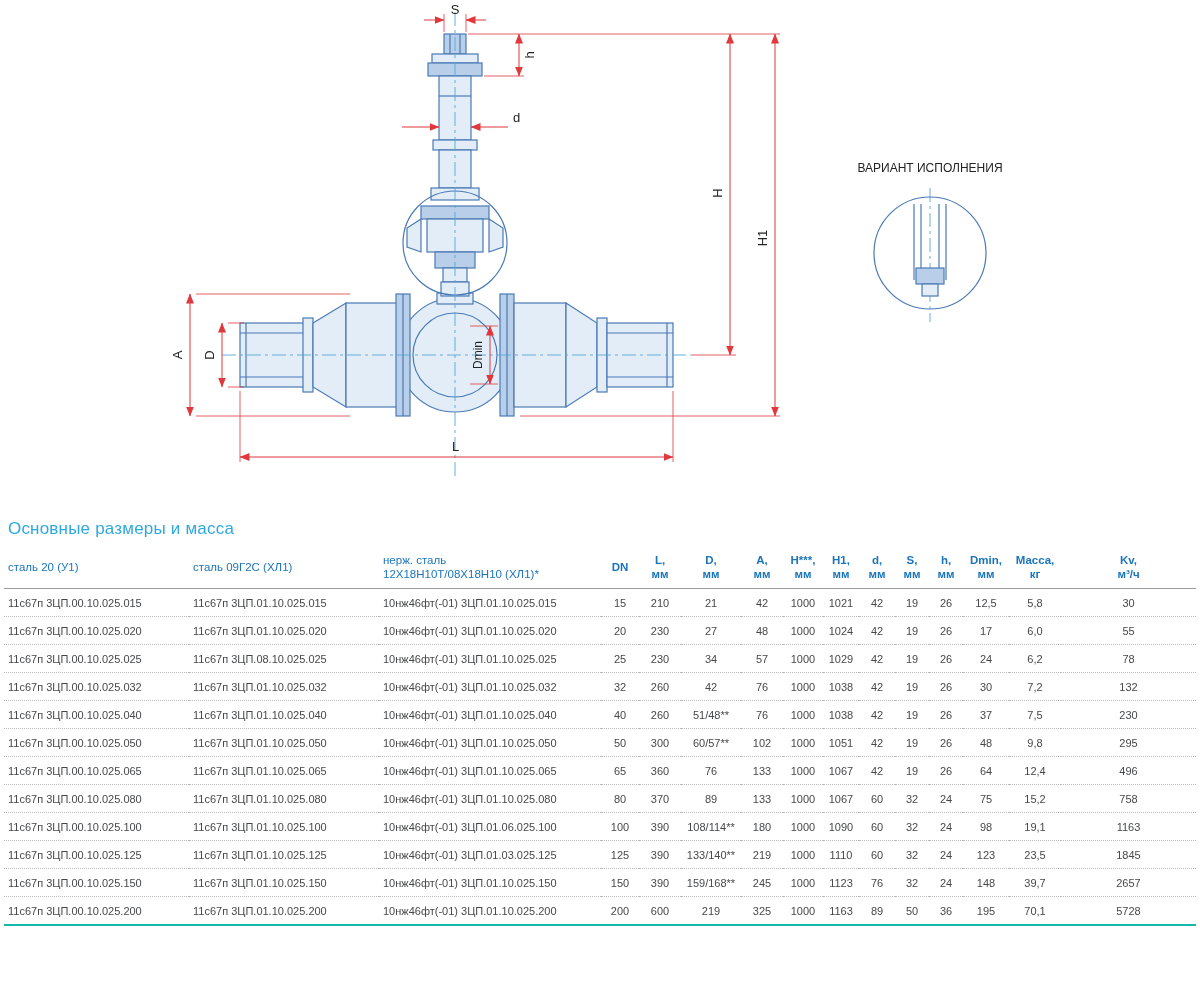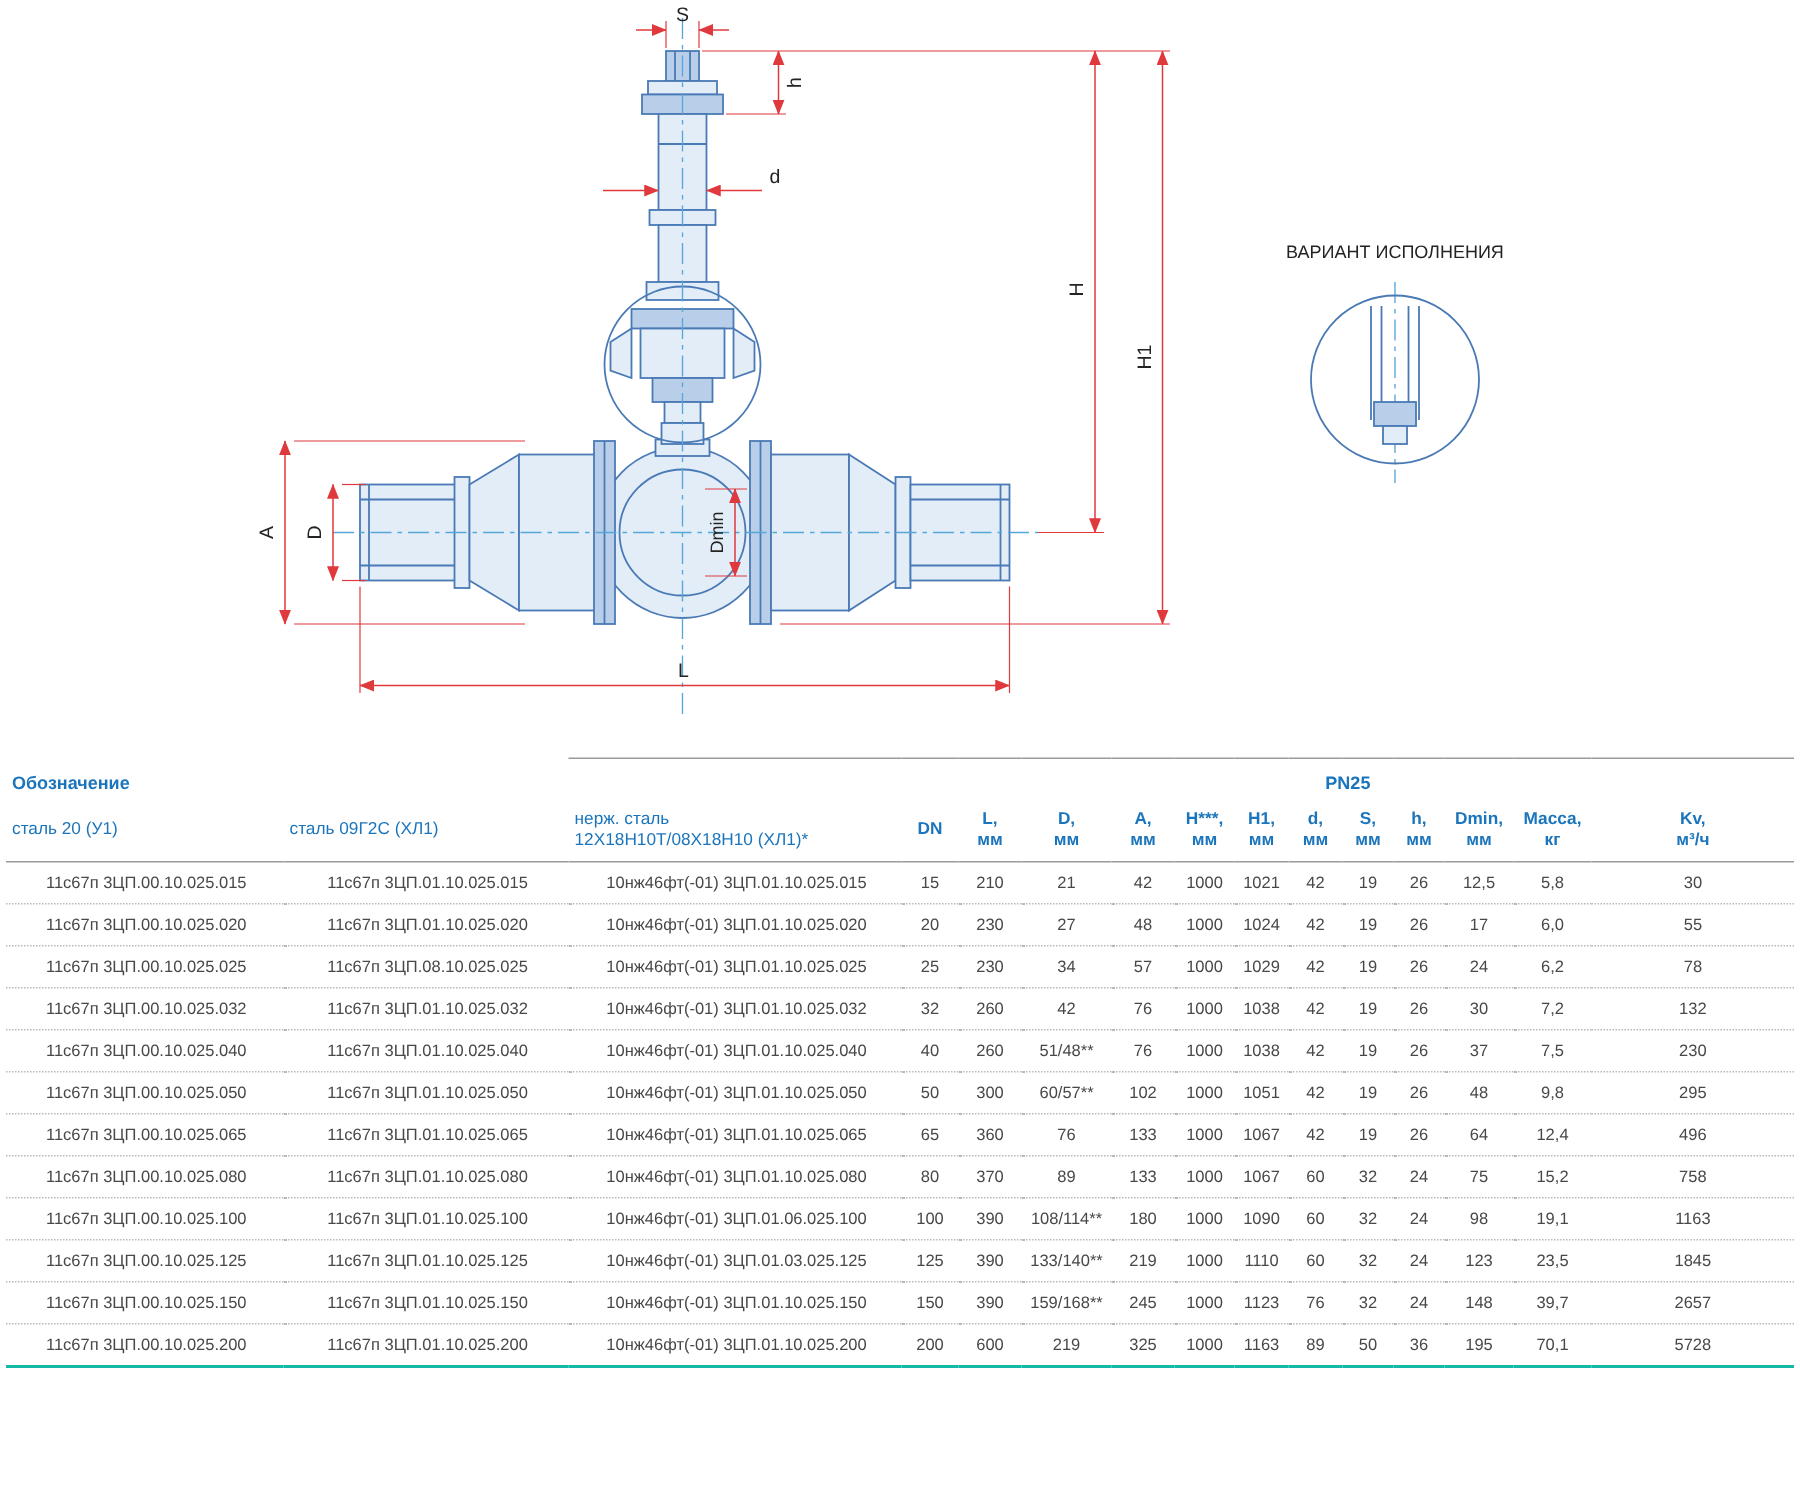--- a/index.html
+++ b/index.html
@@ -24,21 +24,21 @@
   table.dims { border-collapse:collapse; width:1192px; margin-left:4px; table-layout:fixed; }
   .th-des  { text-align:left; color:#1b75bc; font-size:12px; font-weight:bold; padding:9px 0 8px 4px; vertical-align:middle; }
   .th-pn   { color:#1b75bc; font-size:12px; font-weight:bold; border-top:1px solid #9a9a9a;
              padding:9px 0 8px 222px; text-align:center; vertical-align:middle; }
   .th-steel{ text-align:left; color:#1b75bc; font-weight:400; font-size:11.5px; white-space:pre-line;
              vertical-align:middle; padding:2px 4px 7px; border-bottom:1px solid #9a9a9a; line-height:14px; }
   .th-dim  { color:#1b75bc; font-weight:bold; font-size:11.5px; text-align:center; vertical-align:middle;
              padding:2px 0 7px; border-bottom:1px solid #9a9a9a; line-height:14px; }
   tbody td { border-bottom:1px dotted #b9b9b9; font-size:11px; color:#47484a; padding:8px 2px 7px; }
   tbody tr:last-child td { border-bottom:2px solid #14b8a6; }
-  .td-des  { text-align:center; padding-left:4px; white-space:nowrap; overflow:hidden; }
+  .td-des  { text-align:left; padding-left:4px; white-space:nowrap; overflow:hidden; }
   .td-num  { text-align:center; }
 </style>
 </head>
 <body>
 
 <div class="page">
 
   <div class="drawing-area">
     <svg viewBox="0 0 1200 520" width="1200" height="520">
       <defs>
@@ -157,44 +157,41 @@
         <line class="bl" x1="921" y1="204" x2="921" y2="268"></line>
         <line class="bl" x1="939" y1="204" x2="939" y2="268"></line>
         <rect class="bf2" x="916" y="268" width="28" height="16"></rect>
         <rect class="bf" x="922" y="284" width="16" height="12"></rect>
         <circle class="bl" cx="930" cy="253" r="56" stroke-width="1"></circle>
       </g>
       <text class="lbl-sm" x="930" y="172" text-anchor="middle">ВАРИАНТ ИСПОЛНЕНИЯ</text>
     </svg>
   </div>
 
+  <h2 class="section-title">Основные размеры и масса</h2>
 
   <table class="dims">
     <colgroup>
       <col style="width:185px">
         <col style="width:190px">
         <col style="width:222px">
       <col style="width:38px">
         <col style="width:42px">
         <col style="width:60px">
         <col style="width:42px">
       <col style="width:40px">
         <col style="width:36px">
         <col style="width:36px">
         <col style="width:34px">
       <col style="width:34px">
         <col style="width:46px">
         <col style="width:52px">
         <col style="width:135px">
     </colgroup>
     <thead>
-      <tr class="r-group">
-        <th class="th-des" colspan="2">Обозначение</th>
-        <th class="th-pn" colspan="13">PN25</th>
-      </tr>
       <tr class="r-cols" id="colHeadRow">
           <th class="th-steel">сталь 20 (У1)</th>
           <th class="th-steel">сталь 09Г2С (ХЛ1)</th>
           <th class="th-steel">нерж. сталь
 12Х18Н10Т/08Х18Н10 (ХЛ1)*</th>
           <th class="th-dim">
             <div>DN</div>
           </th>
           <th class="th-dim">
             <div>L,</div>

